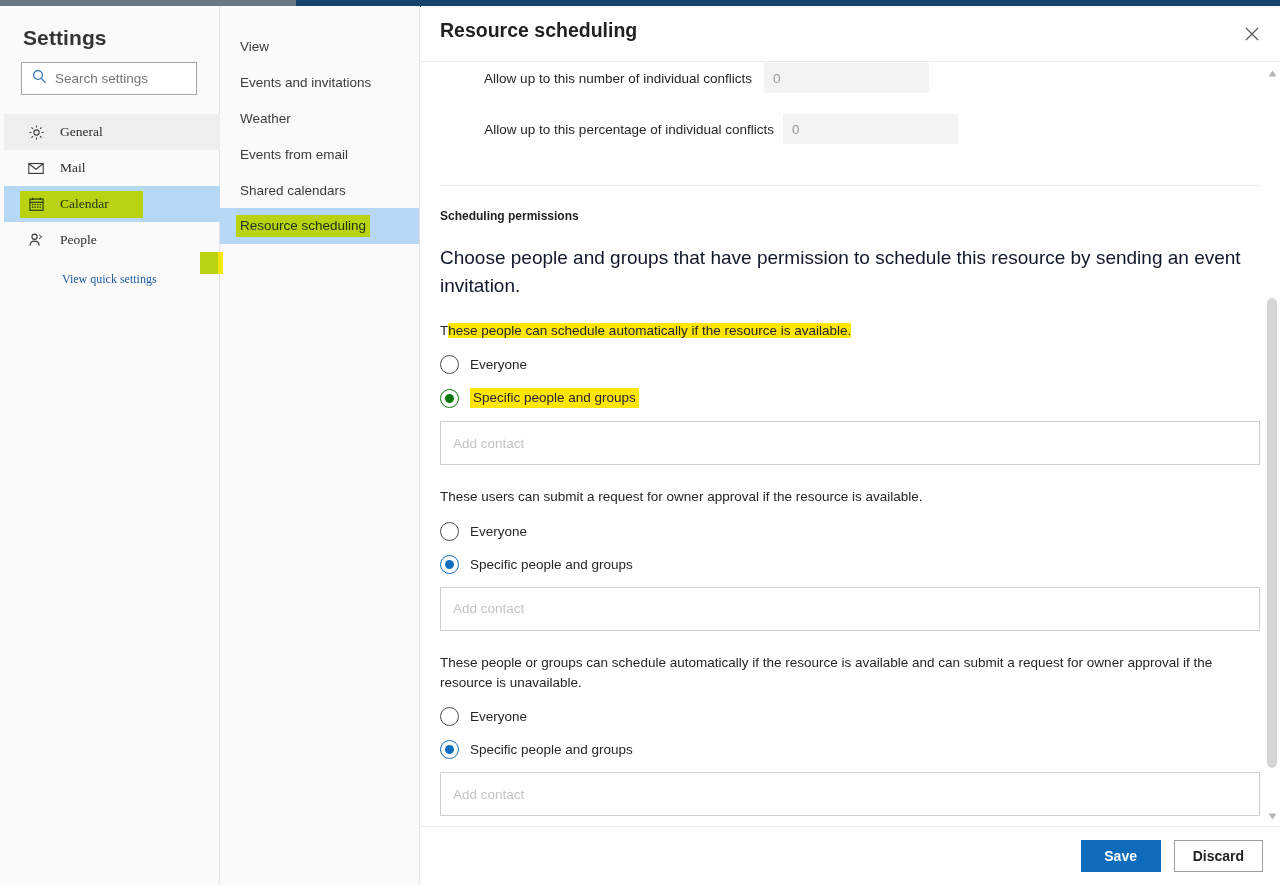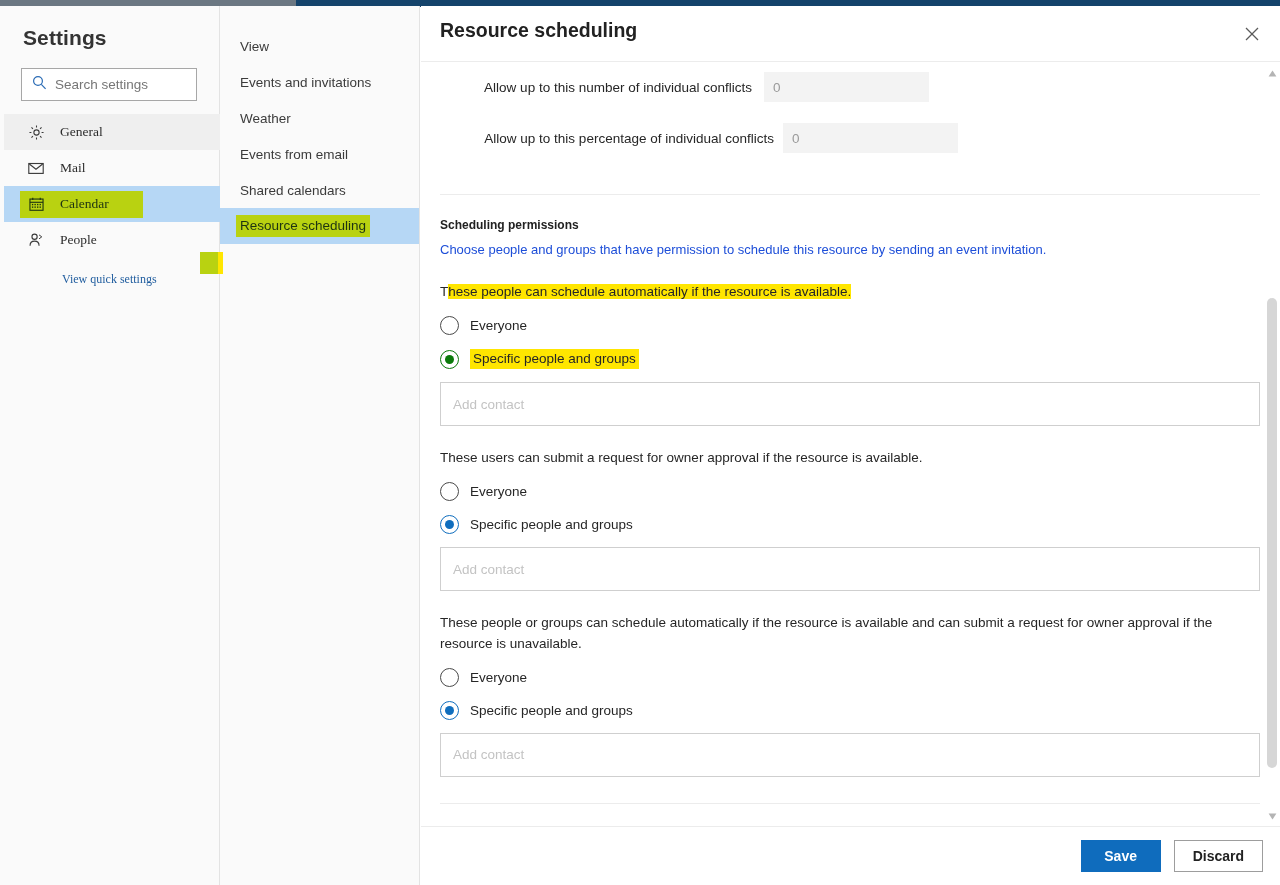--- a/index.html
+++ b/index.html
@@ -31,21 +31,21 @@
   #sidebar {
     position: absolute; left: 0; top: 0; width: 220px; height: 879px;
     background: #fafafa;
     border-right: 1px solid #e3e3e3;
   }
   #settings-title {
     font-size: 21px; color: #333333; font-weight: 600;
     padding: 20px 0 0 23px; letter-spacing: .1px;
   }
   #search-box {
-    position: absolute; left: 21px; top: 62px; width: 176px; height: 33px;
+    position: absolute; left: 21px; top: 56px; width: 176px; height: 33px;
     border: 1px solid #a7a7a7; background: #ffffff;
     display: flex; align-items: center; padding-left: 10px;
   }
   #search-box .mag { flex: 0 0 auto; margin-right: 8px; display:block; }
   #search-input {
     border: none; outline: none; background: transparent;
     font-family: "Liberation Sans", sans-serif; font-size: 13.5px;
     color: #3b3b3b; width: 130px; padding: 0;
   }
   #search-input::placeholder { color: #767676; opacity: 1; }
@@ -142,21 +142,21 @@
   }
   .field-input::placeholder { color: #9a9a9a; opacity: 1; }
 
   .hr { border-top: 1px solid #ececec; margin: 0 0 0 19px; width: 820px; }
 
   .sec-title {
     font-size: 12px; color: #212121; font-weight: 600;
     margin: 23px 0 0 19px;
   }
   .sec-desc {
-    font-size: 13px; color: #1d4ed8; margin: 9px 0 0 19px;
+    font-size: 19px; color: #0f172a; margin: 21px 0 0 19px;
     line-height: 1.45; width: 820px;
   }
   .grp-desc {
     font-size: 13.5px; color: #262626; margin: 22px 0 0 19px;
     line-height: 1.5; width: 820px;
   }
   .yel { background: #ffe600; }
 
   .radio-row {
     display: flex; align-items: center; margin: 14px 0 0 19px;
@@ -344,21 +344,21 @@
         <svg width="16" height="16" viewBox="0 0 16 16">
           <line x1="2" y1="2" x2="14" y2="14" stroke="#5b5b5b" stroke-width="1.3"></line>
           <line x1="14" y1="2" x2="2" y2="14" stroke="#5b5b5b" stroke-width="1.3"></line>
         </svg>
       </div>
     </div>
 
     <div id="scrollbody">
       <div id="content">
 
-        <div class="field-row" style="margin-top:9px;">
+        <div class="field-row" style="">
           <div class="field-label" style="width:331px;">Allow up to this number of individual conflicts</div>
           <input class="field-input" style="width: 165px; margin-left: 12px;" type="text" placeholder="0">
         </div>
 
         <div class="field-row">
           <div class="field-label" style="width:353px;">Allow up to this percentage of individual conflicts</div>
           <input class="field-input" style="width: 175px; margin-left: 9px;" type="text" placeholder="0">
         </div>
 
         <div style="height:20px;"></div>

